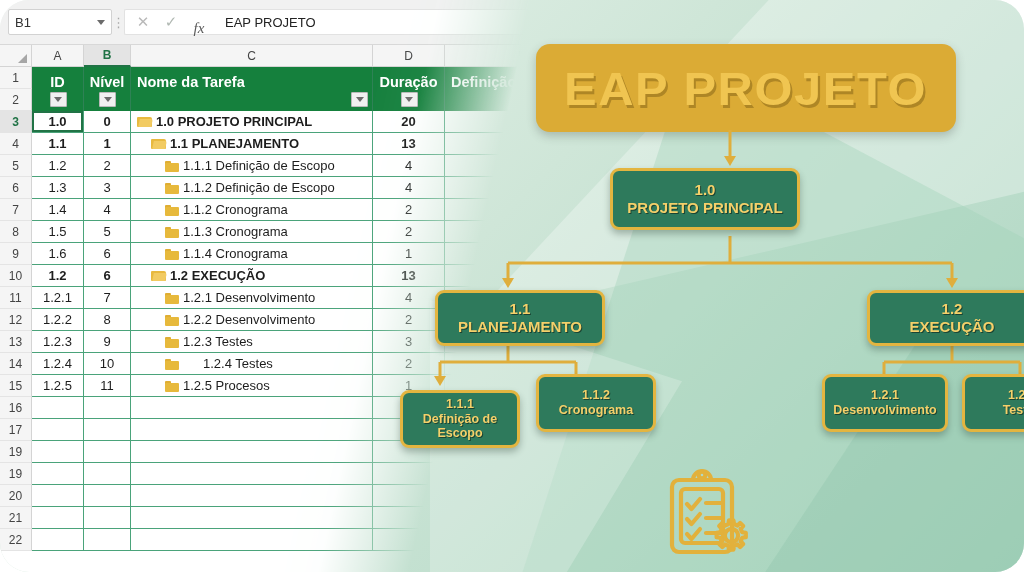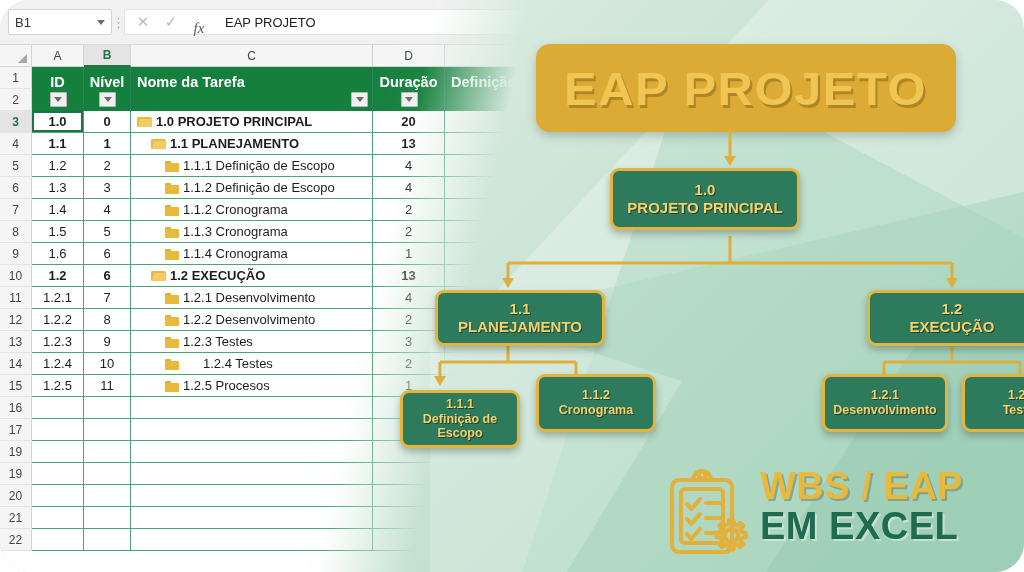--- a/index.html
+++ b/index.html
@@ -709,18 +709,14 @@
         <path d="M33 14 a9 9 0 0 1 9 -9 h0 a9 9 0 0 1 9 9 z"></path>
         <circle cx="42" cy="9" r="3.4"></circle>
         <path d="M27 38 l4.5 5 L40 33"></path>
         <path d="M27 53 l4.5 5 L40 48"></path>
         <path d="M27 68 l4.5 5 L40 63"></path>
         <path d="M46 37 h16 M46 52 h16 M46 67 h16"></path>
         <path d="M74 58 l3.5 1.6 2.6 -2.6 3.1 3.1 -2.6 2.6 1.6 3.5 3.6 .6 v4.4 l-3.6 .6 -1.6 3.5 2.6 2.6 -3.1 3.1 -2.6 -2.6 -3.5 1.6 -.6 3.6 h-4.4 l-.6 -3.6 -3.5 -1.6 -2.6 2.6 -3.1 -3.1 2.6 -2.6 -1.6 -3.5 -3.6 -.6 v-4.4 l3.6 -.6 1.6 -3.5 -2.6 -2.6 3.1 -3.1 2.6 2.6 3.5 -1.6 .6 -3.6 h4.4 z"></path>
         <circle cx="71.5" cy="69.5" r="6.6"></circle>
       </g>
     </svg>
-    <div id="logo-text">
-      <div id="logo-line1">WBS / EAP</div>
-      <div id="logo-line2">EM EXCEL</div>
-    </div>
   </div>
 </div>
 
 </body></html>

